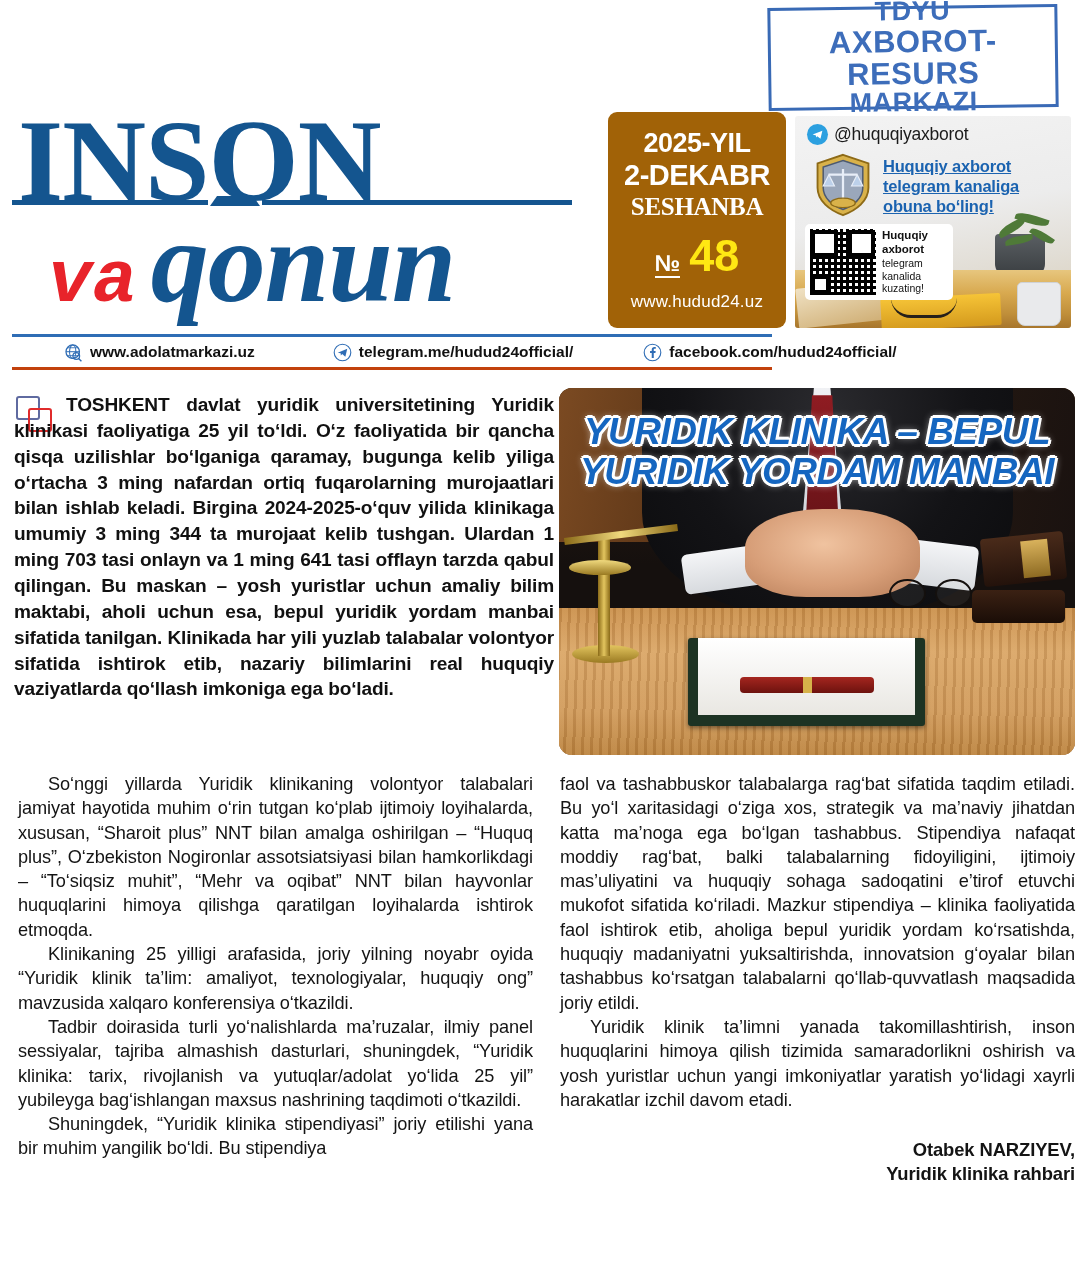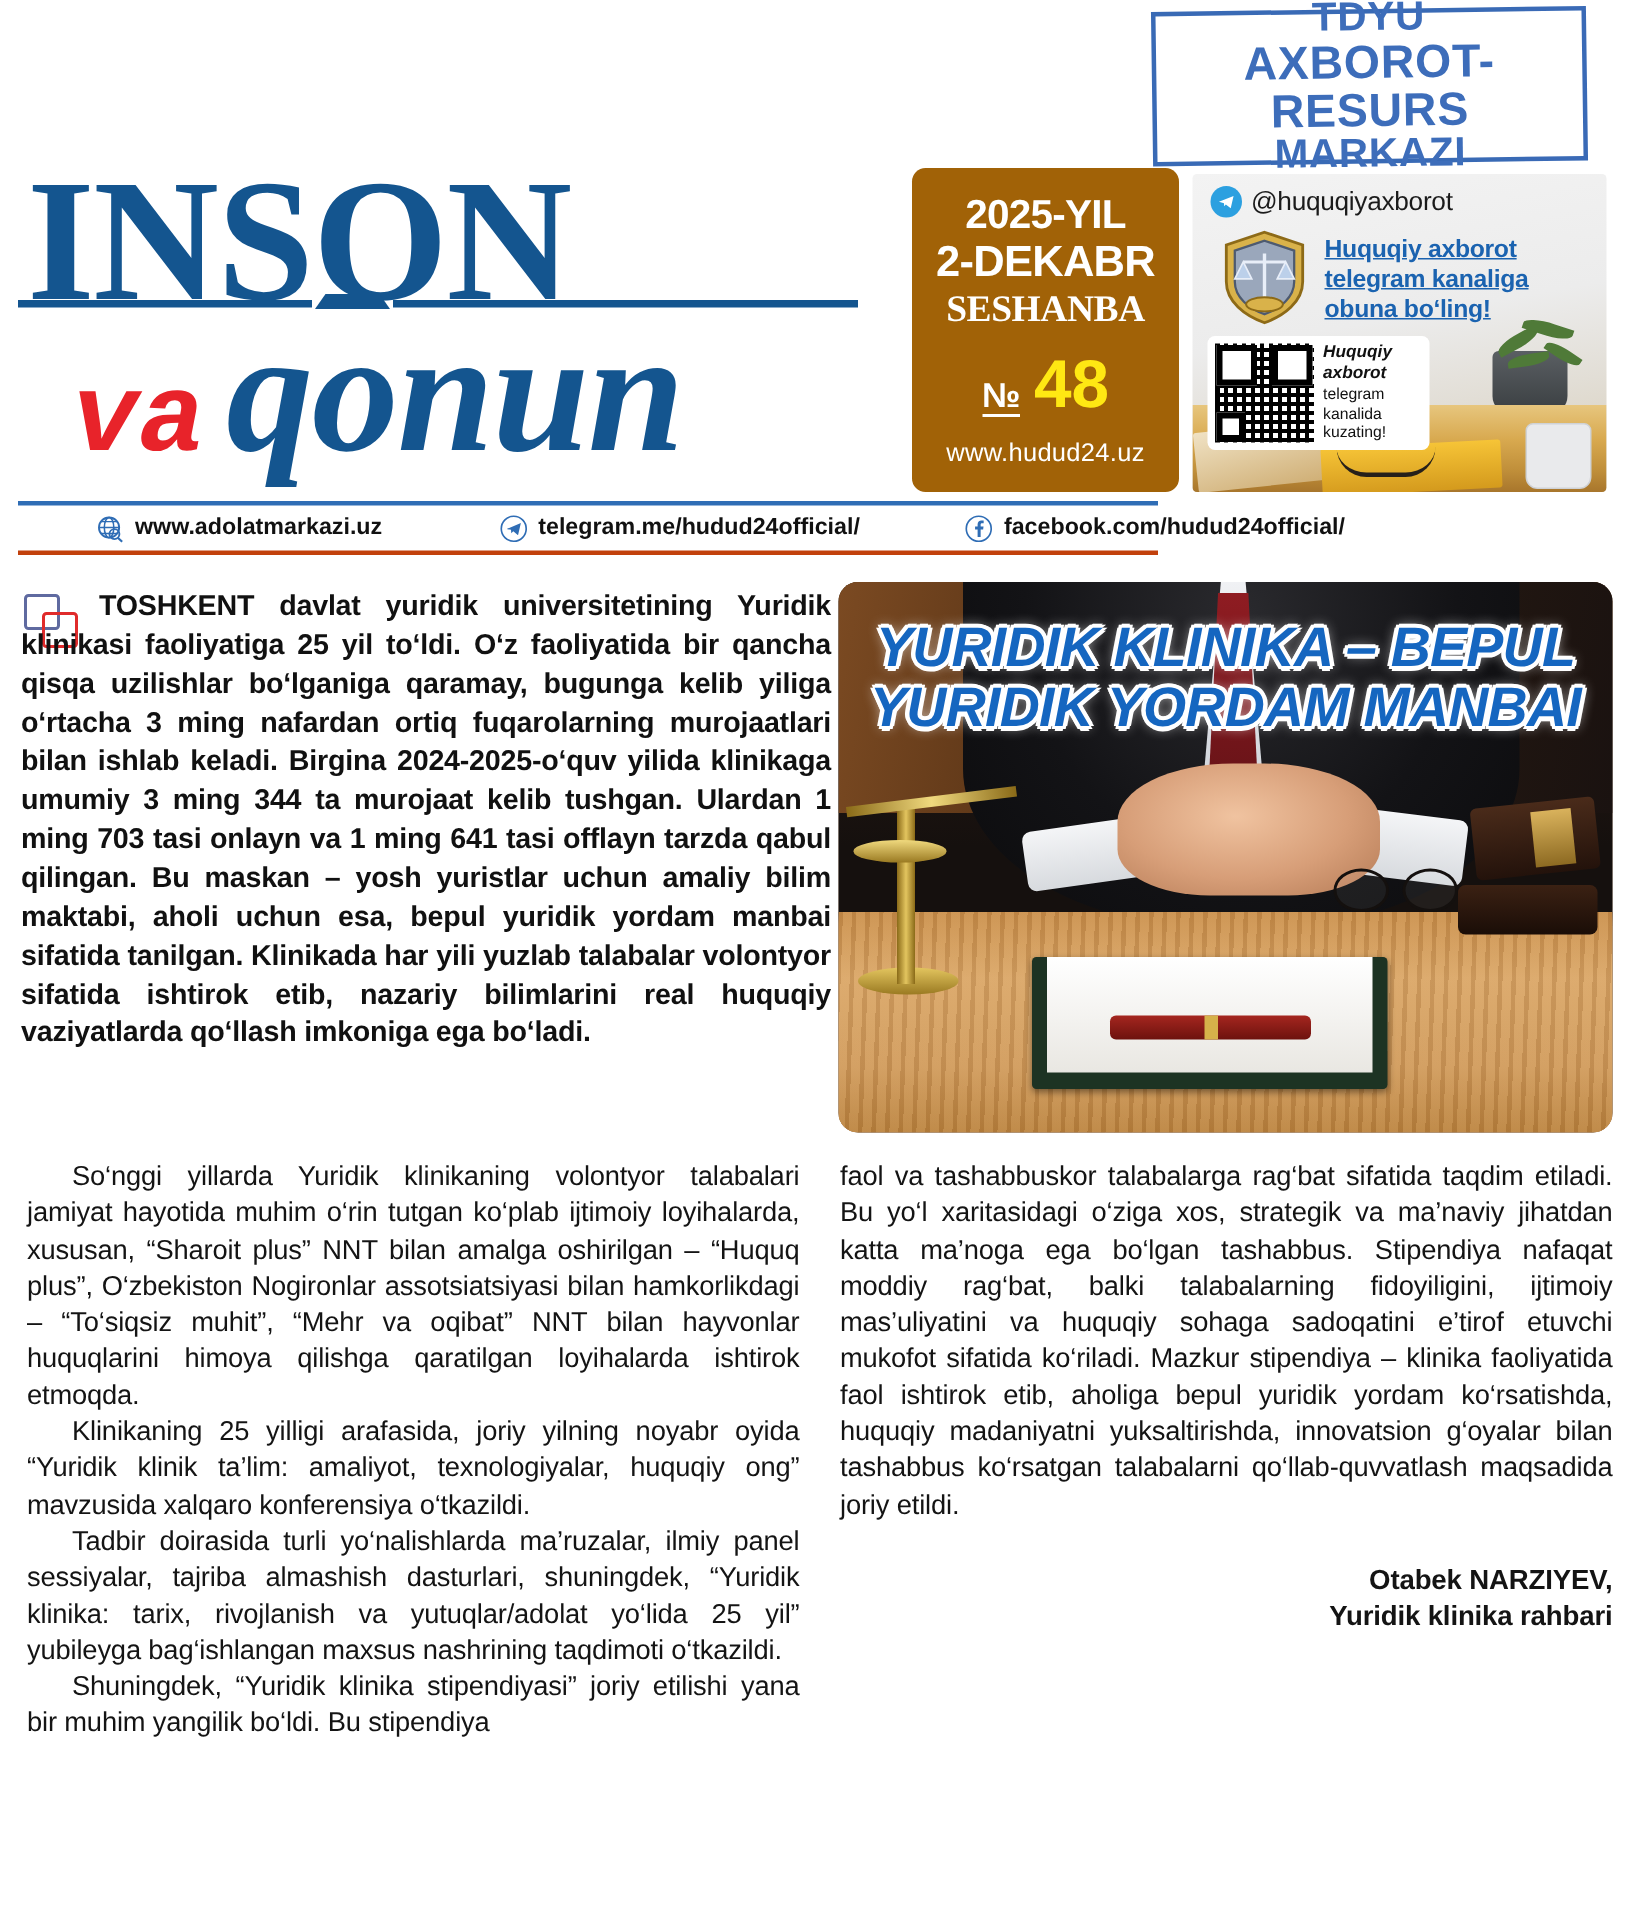--- a/index.html
+++ b/index.html
@@ -231,21 +231,21 @@
   .qr::before, .qr::after, .qr > i {
     content:""; position:absolute; width:19px; height:19px;
     border:4px solid #000; background:#fff;
   }
   .qr::before { left:1px; top:1px; }
   .qr::after  { right:1px; top:1px; }
   .qr > i     { left:1px; bottom:1px; }
   .qr-txt {
     margin-left:6px; font-size: 10.5px; line-height:1.2; color:#111;
   }
-  .qr-txt b { font-size:11.5px; display:block;font-style:italic; }
+  .qr-txt b { font-size:11.5px; display:block; }
 
   
   .lead-icon {
     position:absolute; left:16px; top:396px;
     width:38px; height:38px;
   }
   .lead-sq-a {
     position:absolute; left:0; top:0; width:24px; height:24px;
     border:2.5px solid #5f6aa0; border-radius:3px; background:#fff;
   }
@@ -568,19 +568,20 @@
 
   <div class="col col-left">
     <p>So‘nggi yillarda Yuridik klinikaning volontyor talabalari jamiyat hayotida muhim o‘rin tutgan ko‘plab ijtimoiy loyihalarda, xususan, “Sharoit plus” NNT bilan amalga oshirilgan – “Huquq plus”, O‘zbekiston Nogironlar assotsiatsiyasi bilan hamkorlikdagi – “To‘siqsiz muhit”, “Mehr va oqibat” NNT bilan hayvonlar huquqlarini himoya qilishga qaratilgan loyihalarda ishtirok etmoqda.</p>
     <p>Klinikaning 25 yilligi arafasida, joriy yilning noyabr oyida “Yuridik klinik ta’lim: amaliyot, texnologiyalar, huquqiy ong” mavzusida xalqaro konferensiya o‘tkazildi.</p>
     <p>Tadbir doirasida turli yo‘nalishlarda ma’ruzalar, ilmiy panel sessiyalar, tajriba almashish dasturlari, shuningdek, “Yuridik klinika: tarix, rivojlanish va yutuqlar/adolat yo‘lida 25 yil” yubileyga bag‘ishlangan maxsus nashrining taqdimoti o‘tkazildi.</p>
     <p>Shuningdek, “Yuridik klinika stipendiyasi” joriy etilishi yana bir muhim yangilik bo‘ldi. Bu stipendiya</p>
   </div>
 
   <div class="col col-right">
     <p class="noindent">faol va tashabbuskor talabalarga rag‘bat sifatida taqdim etiladi. Bu yo‘l xaritasidagi o‘ziga xos, strategik va ma’naviy jihatdan katta ma’noga ega bo‘lgan tashabbus. Stipendiya nafaqat moddiy rag‘bat, balki talabalarning fidoyiligini, ijtimoiy mas’uliyatini va huquqiy sohaga sadoqatini e’tirof etuvchi mukofot sifatida ko‘riladi. Mazkur stipendiya – klinika faoliyatida faol ishtirok etib, aholiga bepul yuridik yordam ko‘rsatishda, huquqiy madaniyatni yuksaltirishda, innovatsion g‘oyalar bilan tashabbus ko‘rsatgan talabalarni qo‘llab-quvvatlash maqsadida joriy etildi.</p>
+    <p>Yuridik klinik ta’limni yanada takomillashtirish, inson huquqlarini himoya qilish tizimida samaradorlikni oshirish va yosh yuristlar uchun yangi imkoniyatlar yaratish yo‘lidagi xayrli harakatlar izchil davom etadi.</p>
     <div class="signoff">
       <div>Otabek NARZIYEV,</div>
       <div>Yuridik klinika rahbari</div>
     </div>
   </div>
 
 </div>
 
 </body></html>

